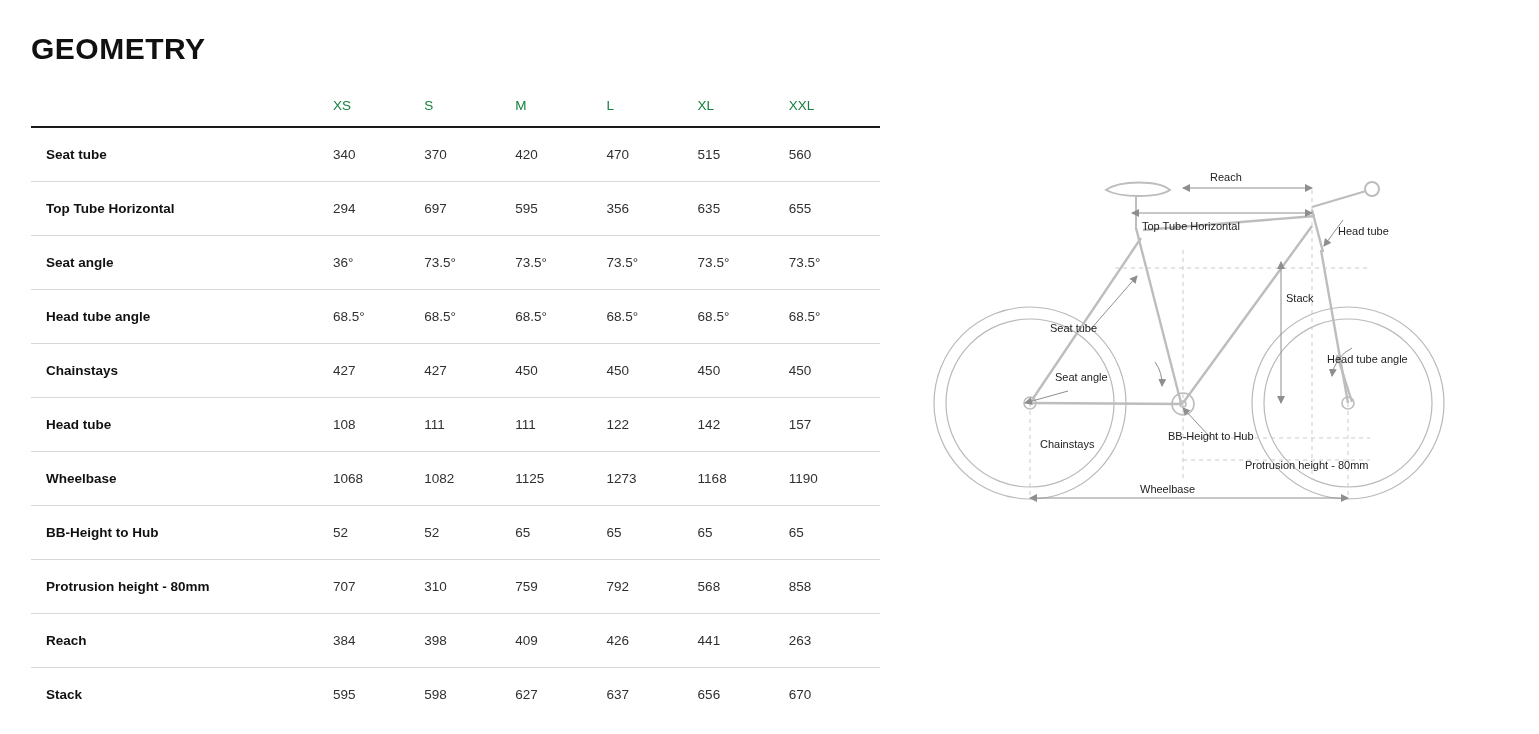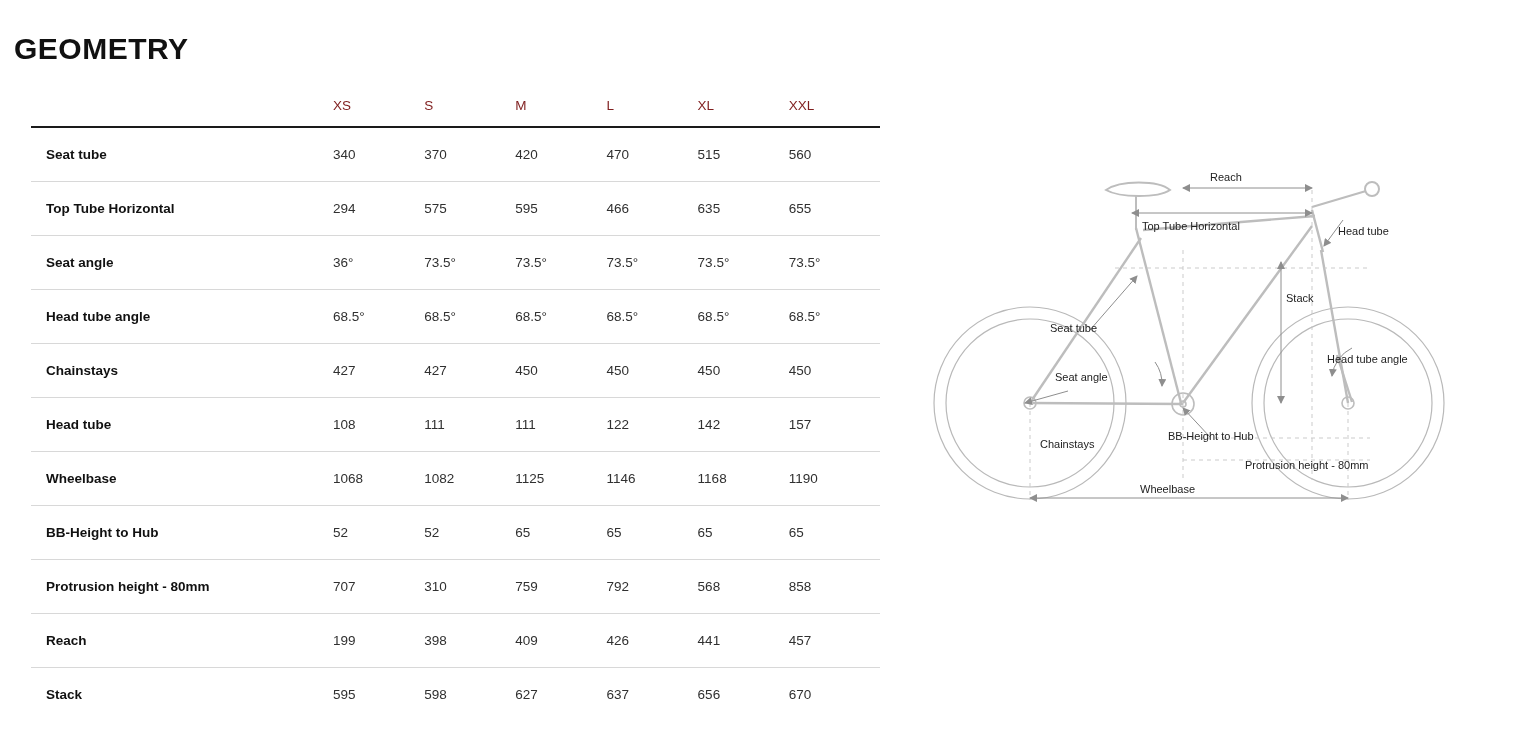--- a/index.html
+++ b/index.html
@@ -16,21 +16,21 @@
     position: relative;
   }
   #page {
     position: relative;
     width: 1539px;
     height: 734px;
   }
   
   #page-title {
     position: absolute;
-    left: 14px;
+    left: 31px;
     top: 32px;
     font-size: 30px;
     font-weight: bold;
     letter-spacing: 0.5px;
     color: #111111;
   }
   
   #geometry-table {
     position: absolute;
     left: 31px;
@@ -41,21 +41,21 @@
   }
   #geometry-table th,
   #geometry-table td {
     text-align: left;
     padding: 0;
     vertical-align: middle;
   }
   #geometry-table thead th {
     height: 42px;
     font-weight: normal;
-    color: #7f1d1d;
+    color: #15803d;
     font-size: 13.5px;
     border-bottom: 2px solid #1a1a1a;
   }
   #geometry-table tbody td {
     height: 53px;
     border-bottom: 1px solid #d8d8d8;
     color: #303030;
   }
   #geometry-table tbody tr:last-child td {
     border-bottom: none;
@@ -112,23 +112,23 @@
         <td class="col-size">340</td>
         <td class="col-size">370</td>
         <td class="col-size">420</td>
         <td class="col-size">470</td>
         <td class="col-size">515</td>
         <td class="col-size">560</td>
       </tr>
       <tr>
         <td class="col-label">Top Tube Horizontal</td>
         <td class="col-size">294</td>
-        <td class="col-size">575</td>
+        <td class="col-size">697</td>
         <td class="col-size">595</td>
-        <td class="col-size">466</td>
+        <td class="col-size">356</td>
         <td class="col-size">635</td>
         <td class="col-size">655</td>
       </tr>
       <tr>
         <td class="col-label">Seat angle</td>
         <td class="col-size">36°</td>
         <td class="col-size">73.5°</td>
         <td class="col-size">73.5°</td>
         <td class="col-size">73.5°</td>
         <td class="col-size">73.5°</td>
@@ -159,21 +159,21 @@
         <td class="col-size">111</td>
         <td class="col-size">122</td>
         <td class="col-size">142</td>
         <td class="col-size">157</td>
       </tr>
       <tr>
         <td class="col-label">Wheelbase</td>
         <td class="col-size">1068</td>
         <td class="col-size">1082</td>
         <td class="col-size">1125</td>
-        <td class="col-size">1146</td>
+        <td class="col-size">1273</td>
         <td class="col-size">1168</td>
         <td class="col-size">1190</td>
       </tr>
       <tr>
         <td class="col-label">BB-Height to Hub</td>
         <td class="col-size">52</td>
         <td class="col-size">52</td>
         <td class="col-size">65</td>
         <td class="col-size">65</td>
         <td class="col-size">65</td>
@@ -183,26 +183,26 @@
         <td class="col-label">Protrusion height - 80mm</td>
         <td class="col-size">707</td>
         <td class="col-size">310</td>
         <td class="col-size">759</td>
         <td class="col-size">792</td>
         <td class="col-size">568</td>
         <td class="col-size">858</td>
       </tr>
       <tr>
         <td class="col-label">Reach</td>
-        <td class="col-size">199</td>
+        <td class="col-size">384</td>
         <td class="col-size">398</td>
         <td class="col-size">409</td>
         <td class="col-size">426</td>
         <td class="col-size">441</td>
-        <td class="col-size">457</td>
+        <td class="col-size">263</td>
       </tr>
       <tr>
         <td class="col-label">Stack</td>
         <td class="col-size">595</td>
         <td class="col-size">598</td>
         <td class="col-size">627</td>
         <td class="col-size">637</td>
         <td class="col-size">656</td>
         <td class="col-size">670</td>
       </tr>

